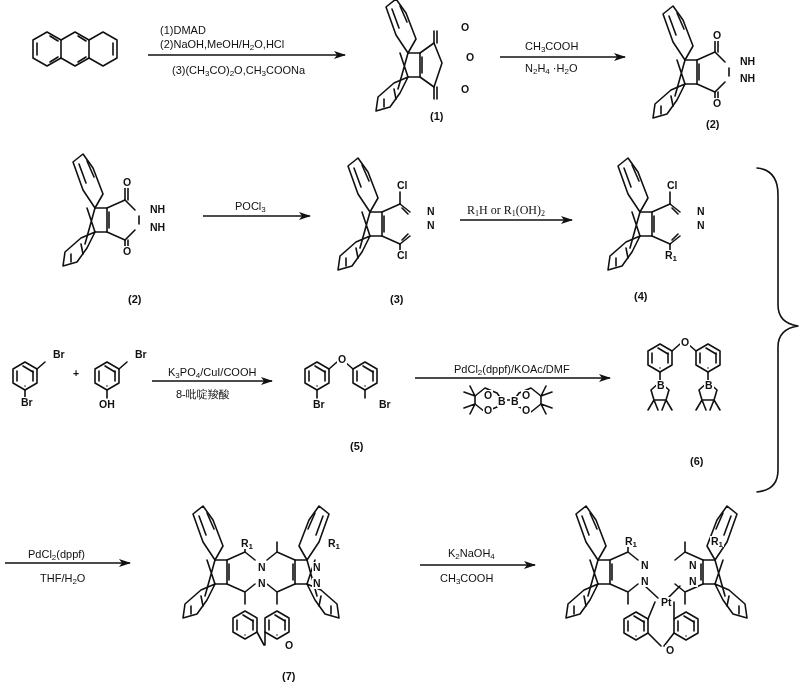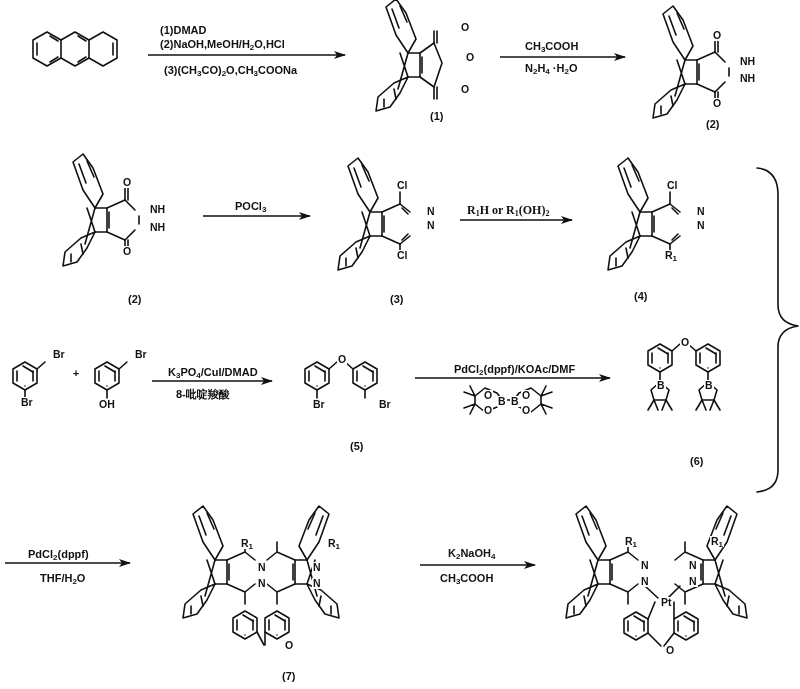--- a/index.html
+++ b/index.html
@@ -1,21 +1,21 @@
 <!DOCTYPE html>
 <html><head>
 <meta charset="utf-8">
 <style>
   html, body { margin:0; padding:0; background:#ffffff; }
   body { width:800px; height:689px; position:relative; overflow:hidden;
          font-family:"Liberation Sans", "DejaVu Sans", sans-serif; color:#111; }
   svg.scheme { position:absolute; left:0; top:0; width:800px; height:689px; }
   .bond { stroke:#111; stroke-width:1.6; fill:none; stroke-linejoin:round; stroke-linecap:round; }
   .arrow-line { stroke:#111; stroke-width:1.6; }
-  .cond { position:absolute; font-size:11px; font-weight:bold; white-space:nowrap; line-height:13px; }
+  .cond { position:absolute; font-size:11px; font-weight:normal; white-space:nowrap; line-height:13px; }
   .serif { font-family:"Liberation Serif", "DejaVu Serif", serif; font-size:12px; }
   .atom { position:absolute; font-size:10.5px; font-weight:bold; background:#fff; line-height:11px; padding:0 1px; }
   .cmpd { position:absolute; font-size:11px; font-weight:bold; }
   sub { font-size:8px; vertical-align:-2px; line-height:0; }
 </style>
 </head>
 <body>
 
 <svg class="scheme" viewBox="0 0 800 689" xmlns="http://www.w3.org/2000/svg">
   <defs>
@@ -163,21 +163,21 @@
       </g>
     <g transform="translate(686,626)">
         <use href="#benz"></use>
       </g>
     <path class="bond" d="M648,619 L655,602 M674,602 L674,619 M648,633 L661,646 M674,633 L664,646"></path>
   </g>
 </svg>
 
 <div class="cond" style="left:160px;top:24px"><span>(1)DMAD</span></div>
 <div class="cond" style="left:160px;top:38px"><span>(2)NaOH,MeOH/H</span><sub>2</sub><span>O,HCl</span></div>
-<div class="cond" style="left:164px;top:64px"><span>(3)(CH</span><sub>3</sub><span>CO)</span><sub>2</sub><span>O,CH</span><sub>3</sub><span>COONa</span></div>
+<div class="cond" style="left:172px;top:64px"><span>(3)(CH</span><sub>3</sub><span>CO)</span><sub>2</sub><span>O,CH</span><sub>3</sub><span>COONa</span></div>
 
 <div class="atom" style="left:460px;top:22px">O</div>
 <div class="atom" style="left:465px;top:52px">O</div>
 <div class="atom" style="left:460px;top:84px">O</div>
 <div class="cmpd" style="left:430px;top:110px">(1)</div>
 
 <div class="cond" style="left:525px;top:40px"><span>CH</span><sub>3</sub><span>COOH</span></div>
 <div class="cond" style="left:525px;top:62px"><span>N</span><sub>2</sub><span>H</span><sub>4</sub><span> ·H</span><sub>2</sub><span>O</span></div>
 
 <div class="atom" style="left:712px;top:30px">O</div>
@@ -207,21 +207,21 @@
 <div class="atom" style="left:696px;top:220px">N</div>
 <div class="atom" style="left:664px;top:250px"><span>R</span><sub>1</sub></div>
 <div class="cmpd" style="left:634px;top:290px">(4)</div>
 
 <div class="atom" style="left:52px;top:349px">Br</div>
 <div class="atom" style="left:20px;top:397px">Br</div>
 <div class="atom" style="left:72px;top:368px">+</div>
 <div class="atom" style="left:134px;top:349px">Br</div>
 <div class="atom" style="left:98px;top:399px">OH</div>
 
-<div class="cond" style="left:168px;top:366px"><span>K</span><sub>3</sub><span>PO</span><sub>4</sub><span>/CuI/DMAD</span></div>
+<div class="cond" style="left:168px;top:366px"><span>K</span><sub>3</sub><span>PO</span><sub>4</sub><span>/CuI/COOH</span></div>
 <div class="cond" style="left:176px;top:388px">8-吡啶羧酸</div>
 
 <div class="atom" style="left:337px;top:354px">O</div>
 <div class="atom" style="left:312px;top:399px">Br</div>
 <div class="atom" style="left:378px;top:399px">Br</div>
 <div class="cmpd" style="left:350px;top:440px">(5)</div>
 
 <div class="cond" style="left:454px;top:363px"><span>PdCl</span><sub>2</sub><span>(dppf)/KOAc/DMF</span></div>
 <div class="atom" style="left:483px;top:390px">O</div>
 <div class="atom" style="left:483px;top:405px">O</div>

